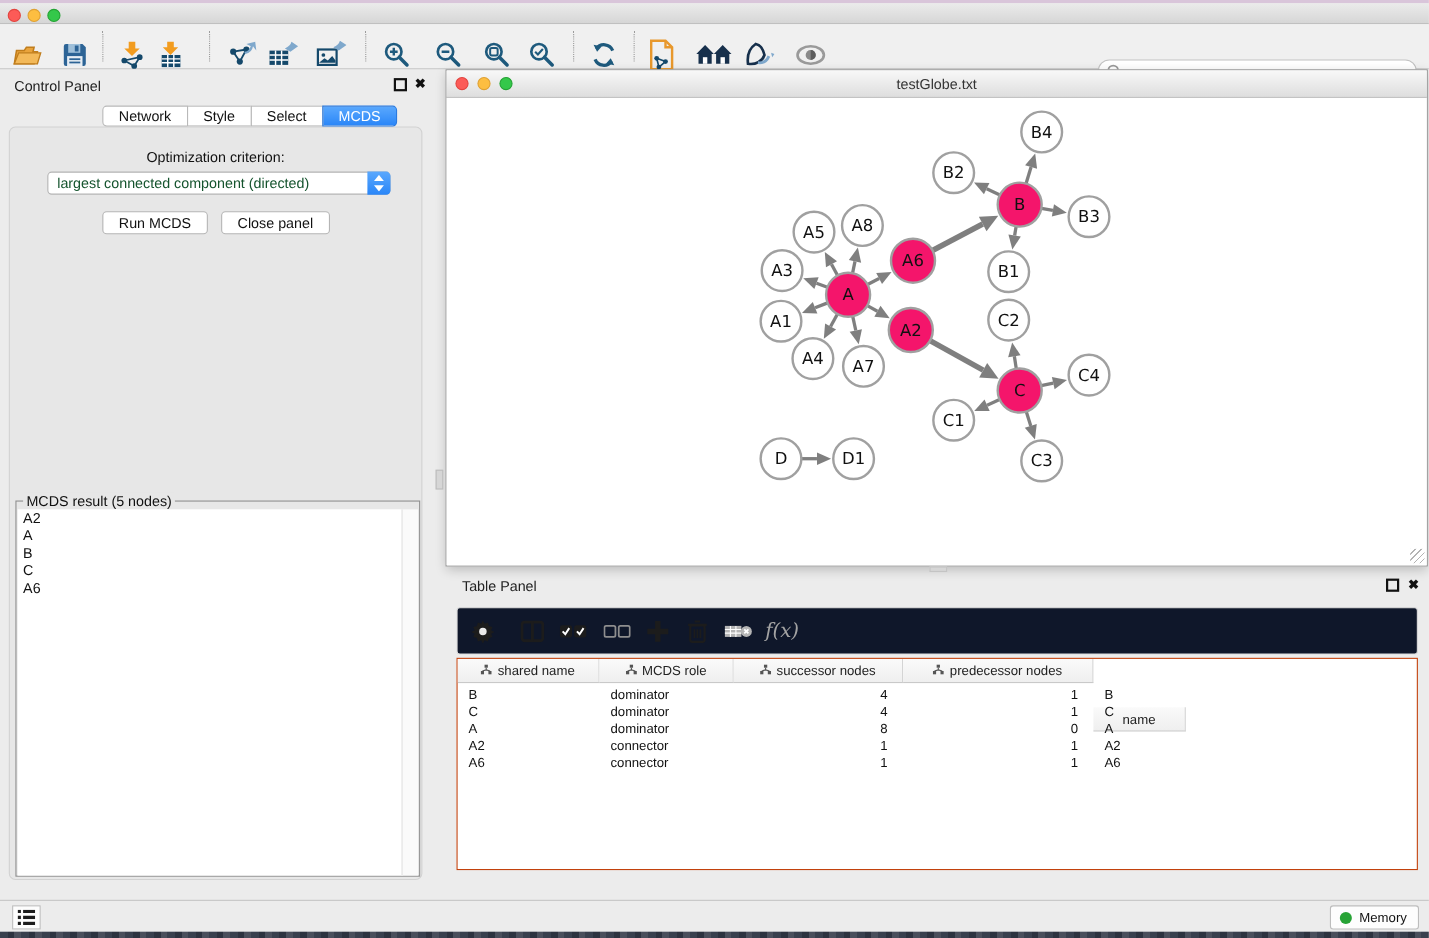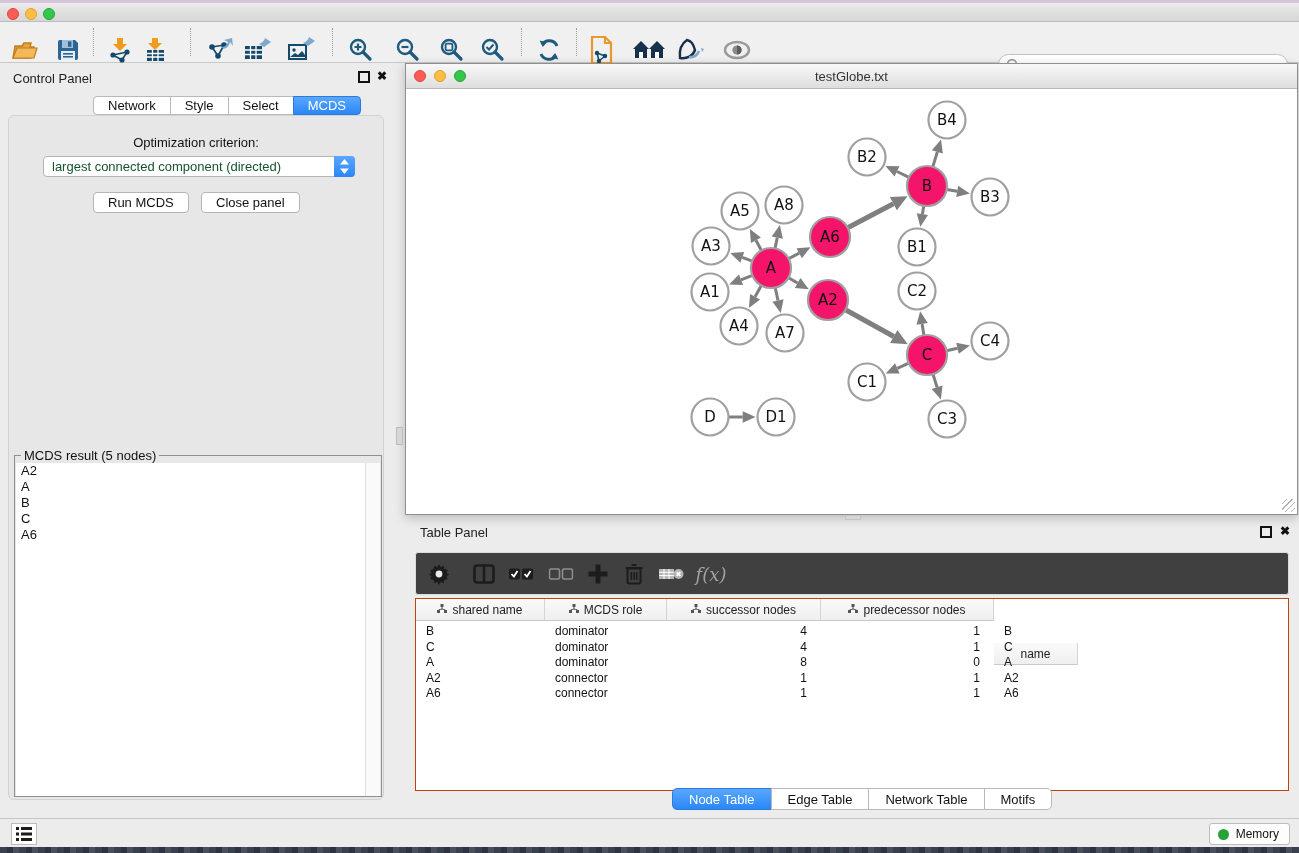--- a/index.html
+++ b/index.html
@@ -84,21 +84,21 @@
     background:repeating-linear-gradient(135deg,transparent 0 3px,#b3b3b3 3px 4px); }
   .divider-h { position:absolute; left:396px; top:427px; width:7px; height:18px;
     background:#d6d6d6; border:1px solid #bdbdbd; }
   .divider-v { position:absolute; left:845px; top:515px; width:16px; height:5px;
     background:#d6d6d6; border:1px solid #c4c4c4; }
 
   
   .tpanel { position:absolute; left:405px; top:520px; width:894px; height:292px; }
   .tpanel .panel-title { left:15px; top:5px; }
   .ttoolbar { position:absolute; left:10px; top:32px; width:874px; height:43px;
-    background:#404040; border:1px solid #dcdcdc; border-radius:3px; }
+    background:#0f172a; border:1px solid #dcdcdc; border-radius:3px; }
   .ticon { position:absolute; top:21px; transform:translate(-50%,-50%); border:none;
     background:transparent; }
   .ticon svg { display:block; }
   .fx { font-family:"DejaVu Serif", serif; font-style:italic; font-size:18px; color:#a3a3a3; }
   .dtable { position:absolute; left:10px; top:78px; width:874px; height:193px;
     background:#fff; border:1px solid #c2410c; overflow:hidden; }
   .thead { position:absolute; left:0; top:0; height:22px; display:flex; }
   .th { height:22px; background:linear-gradient(#fafafa,#efefef); border-right:1px solid #d4d4d4;
     border-bottom:1px solid #c9c9c9; font-size:12px; color:#222; display:flex;
     align-items:center; justify-content:center; gap:5px; }
@@ -534,26 +534,20 @@
           </div>
           <div class="trow" style="top: 86px;">
             <div class="td txt" style="width: 129px;">A6</div>
             <div class="td txt" style="width: 122px;">connector</div>
             <div class="td num" style="width: 154px;">1</div>
             <div class="td num" style="width: 173px;">1</div>
             <div class="td txt" style="width: 84px;">A6</div>
           </div>
         </div>
     </div>
-    <div class="ttabs" id="table-tabs">
-        <div class="ttab sel">Node Table</div>
-        <div class="ttab">Edge Table</div>
-        <div class="ttab">Network Table</div>
-        <div class="ttab">Motifs</div>
-      </div>
   </div>
 
   <div class="statusbar">
     <button class="listbtn">
       <svg width="16" height="14" viewBox="0 0 16 14">
           <rect x="0" y="0" width="3" height="3" fill="#1c1c1c"></rect>
           <rect x="5" y="0" width="11" height="3" fill="#1c1c1c"></rect>
           <rect x="0" y="5.5" width="3" height="3" fill="#1c1c1c"></rect>
           <rect x="5" y="5.5" width="11" height="3" fill="#1c1c1c"></rect>
           <rect x="0" y="11" width="3" height="3" fill="#1c1c1c"></rect>

